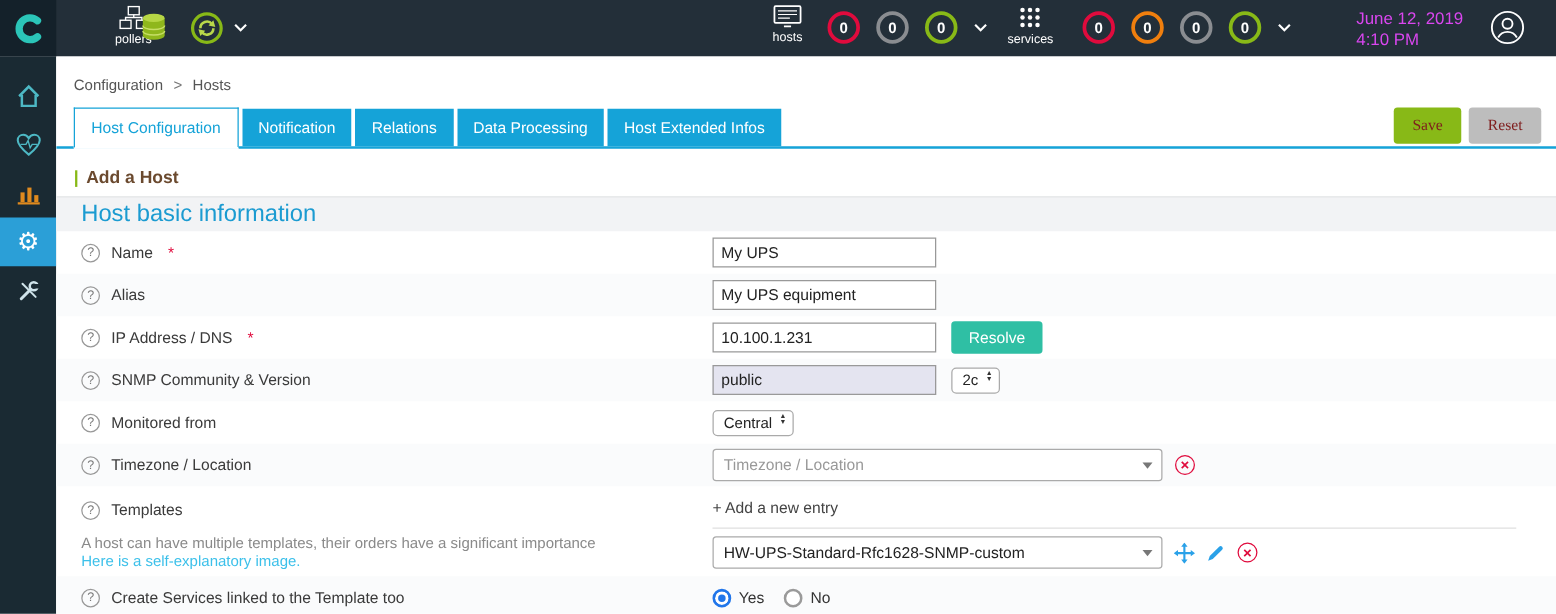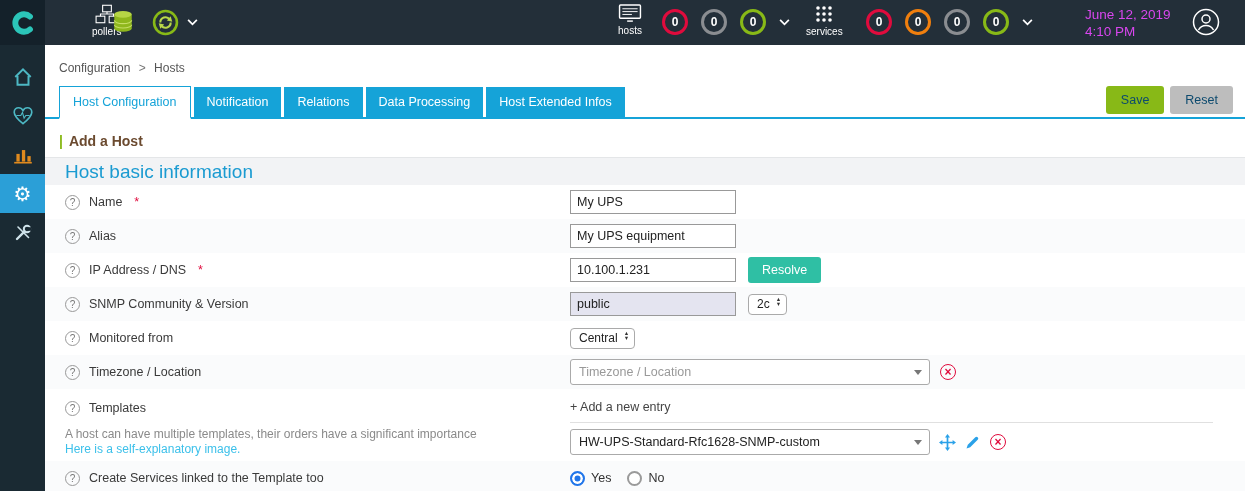--- a/index.html
+++ b/index.html
@@ -31,38 +31,38 @@
   .content { position:absolute; left:45px; top:45px; width:1200px; height:446px; background:#fff; overflow:hidden; }
   .breadcrumb { padding:16px 0 0 14px; font-size:12px; color:#555; }
   .breadcrumb .bc-link { cursor:pointer; }
   .breadcrumb .bc-sep { margin:0 5px; color:#777; }
 
   .tabs-row { position:relative; margin-top:11px; padding-left:14px; display:flex; gap:3px;
     align-items:flex-end; border-bottom:2px solid #15a3d8; }
   .tab { background:#15a3d8; color:#fff; font-size:12.5px; padding:8px 13px; cursor:pointer; white-space:nowrap; }
   .tab.active { background:#fff; color:#15a3d8; border:1px solid #15a3d8; border-bottom:2px solid #fff; margin-bottom:-2px; }
   .action-btns { position:absolute; right:12px; top:0; display:flex; gap:6px; }
-  .btn { border:none; color:#0c4a6e; font-size:12.5px; padding:7px 15px; border-radius:3px; cursor:pointer;
-    font-family:Liberation Sans, sans-serif; }
+  .btn { border:none; color:#7f1d1d; font-size:12.5px; padding:7px 15px; border-radius:3px; cursor:pointer;
+    font-family:Liberation Serif, serif; }
   .btn-save { background:#88b917; } .btn-reset { background:#bdbdbd; }
 
   .page-title { margin:14px 0 8px 14px; font-size:14px; font-weight:bold; }
   .pipe { color:#88b917; margin-right:6px; } .title-text { color:#6b4a2f; }
 
   .form { margin-top:6px; }
   .section-head { height:28px; background:#f2f3f5; border-top:1px solid #e4e6e8; display:flex; align-items:center;
     padding-left:20px; color:#1b9bd1; font-size:19px; }
   .row { min-height:34px; display:flex; align-items:center; padding-left:20px; }
   .row.alt { background:#fafbfc; }
   .label-zone { width:505px; display:flex; align-items:center; gap:9px; flex-shrink:0; }
   .help { width:15px; height:15px; border:1px solid #999; border-radius:50%; color:#777; font-size:10px;
     display:flex; align-items:center; justify-content:center; flex-shrink:0; cursor:pointer; }
   .lbl { font-size:12.5px; color:#3a3a3a; }
   .req { color:#e00b3d; margin-left:3px; font-size:12.5px; }
-  .text-input { width:166px; height:24px; border:1px solid #999; font-size:12.5px; padding:1px 6px; color:#222;
+  .text-input { width:179px; height:24px; border:1px solid #999; font-size:12.5px; padding:1px 6px; color:#222;
     font-family:"Liberation Sans", sans-serif; background:#fff; }
   .snmp-input { background:#e4e4f0; }
   .btn-resolve { margin-left:12px; background:#2fbfa4; color:#fff; border:none; padding:6px 14px; border-radius:3px;
     font-size:12.5px; cursor:pointer; font-family:"Liberation Sans", sans-serif; }
   .mini-select { margin-left:12px; display:inline-flex; align-items:flex-start; border:1px solid #aaa; border-radius:4px;
     background:#fff; padding:2px 5px 2px 8px; font-size:12px; color:#222; gap:6px; height:21px; cursor:pointer; }
   .mini-select.first { margin-left:0; }
   .arrows { display:flex; flex-direction:column; font-size:5.5px; color:#333; line-height:5px; }
   .arrows::before { content:"▲"; } .arrows::after { content:"▼"; }
 

